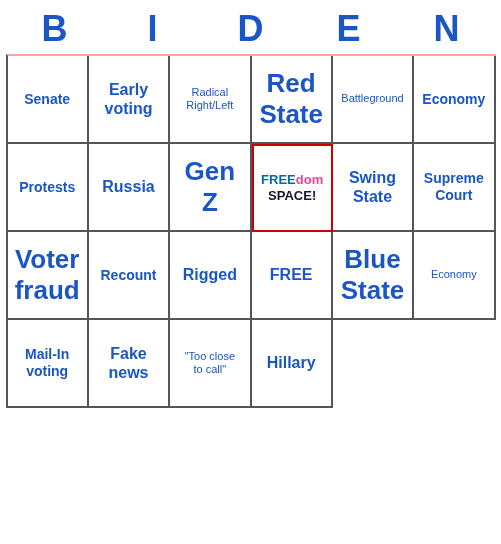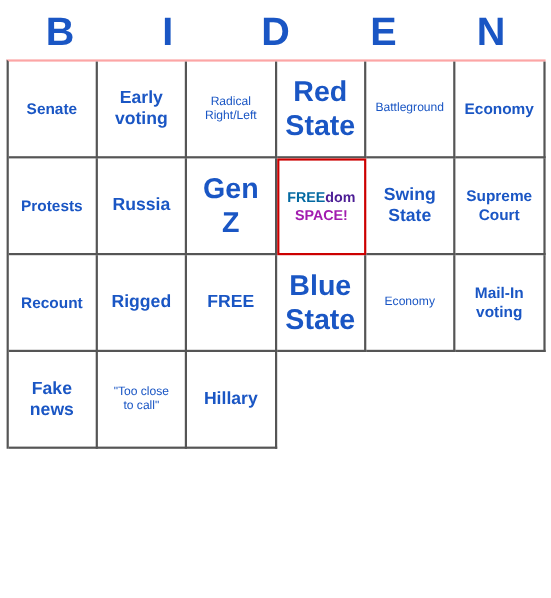--- a/index.html
+++ b/index.html
@@ -70,22 +70,22 @@
       background: #fff;
       border: 2px solid #cc0000;
     }
     .free-text {
       font-size: 13px;
       font-weight: bold;
       text-align: center;
       line-height: 1.2;
     }
     .free-text .free-part { color: #0369a1; }
-    .free-text .dom-part { color: #4c1d95; text-align: center; }
-    .free-text .space-part { color: #a21caf; margin-top: 44px; }
+    .free-text .dom-part { color: #ec4899; text-align: center; }
+    .free-text .space-part { color: #0f172a; margin-top: 44px; }
   </style>
 </head>
 <body>
 
 <div class="bingo-container">
   <div class="bingo-header">
     <div class="bingo-header-cell">B</div>
     <div class="bingo-header-cell">I</div>
     <div class="bingo-header-cell">D</div>
     <div class="bingo-header-cell">E</div>
@@ -129,20 +129,23 @@
       </span>
     </div>
     <div class="bingo-cell">
       <span class="cell-text large">Swing<br>State</span>
     </div>
     <div class="bingo-cell">
       <span class="cell-text medium">Supreme<br>Court</span>
     </div>
 
     <div class="bingo-cell">
+      <span class="cell-text xlarge">Voter<br>fraud</span>
+    </div>
+    <div class="bingo-cell">
       <span class="cell-text medium">Recount</span>
     </div>
     <div class="bingo-cell">
       <span class="cell-text large">Rigged</span>
     </div>
     <div class="bingo-cell">
       <span class="cell-text large">FREE</span>
     </div>
     <div class="bingo-cell">
       <span class="cell-text xlarge">Blue<br>State</span>

